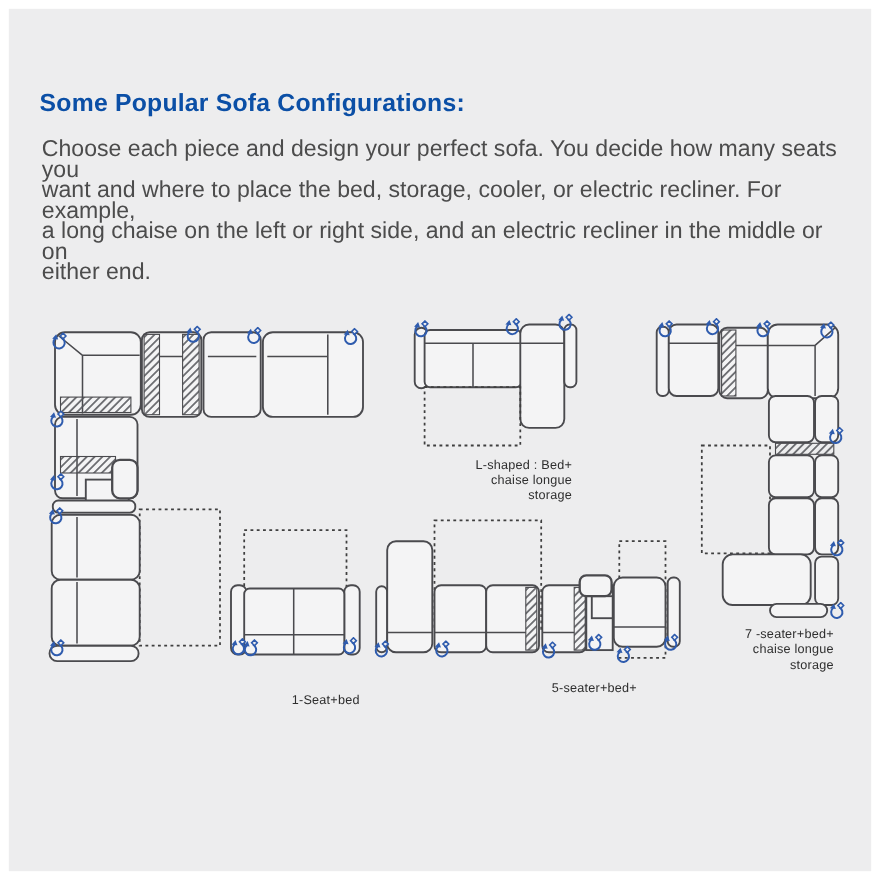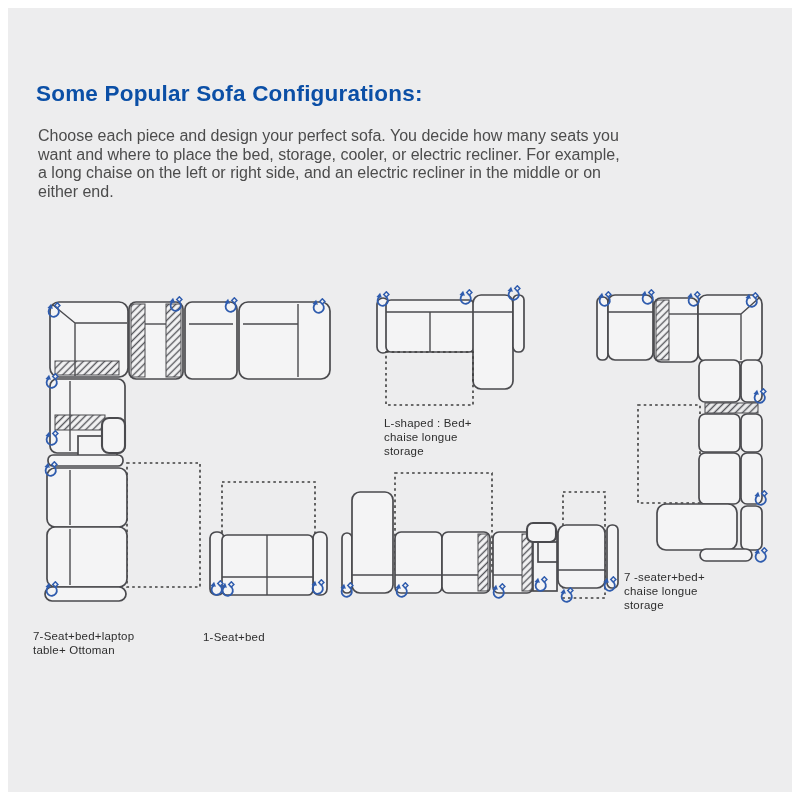--- a/index.html
+++ b/index.html
@@ -1,24 +1,24 @@
 <!DOCTYPE html>
 <html style="--c-title: #0b4fa6; --c-body_text: #4c4c4c; --c-caption_text: #2e2e2e; --c-line: #4a4a4e; --c-piece_fill: #f4f4f5; --c-rotate_icon: #2f5cae; --outer-bg: #ffffff; --panel-bg: #ededee;"><head>
 <meta charset="utf-8">
 <style>
   html,body{margin:0;padding:0;background:#fff;}
   .page{position:relative;width:800px;height:800px;background:var(--outer-bg,#ffffff);
         font-family:"Liberation Sans",sans-serif;overflow:hidden;}
   .panel{position:absolute;left:8px;top:8px;right:8px;bottom:8px;background:var(--panel-bg,#ededee);}
   .title{position:absolute;left:28px;top:73px;margin:0;font-size:22.5px;font-weight:700;
          color:var(--c-title,#0b4fa6);letter-spacing:.2px;}
-  .desc{position:absolute;left:30px;top:119px;margin:0;width:730px;font-size:16px;
+  .desc{position:absolute;left:30px;top:119px;margin:0;width:730px;font-size:21px;
         line-height:18.6px;color:var(--c-body_text,#4c4c4c);white-space:pre-line;}
   .art{position:absolute;}
-  .caption{position:absolute;text-align:left;font-size:11.5px;line-height:14px;
+  .caption{position:absolute;text-align:right;font-size:11.5px;line-height:14px;
            color:var(--c-caption_text,#2e2e2e);letter-spacing:.2px;}
   .caption div{white-space:nowrap;}
   
   .pc{fill:var(--c-piece_fill,#f4f4f5);stroke:var(--c-line,#4a4a4e);stroke-width:1.7;}
   .thick{stroke-width:2.1;}
   .ln{fill:none;stroke:var(--c-line,#4a4a4e);stroke-width:1.4;}
   .ht2{fill:url(#hatch);stroke:var(--c-line,#4a4a4e);stroke-width:1;}
   .dt{fill:none;stroke:#3f3f3f;stroke-width:1.6;stroke-dasharray:2.6 3.1;}
   .rot-arc{fill:none;stroke:var(--c-rotate_icon,#2f5cae);stroke-width:2;}
   .rot-head{fill:var(--c-rotate_icon,#2f5cae);}
@@ -239,33 +239,30 @@
         </g>
       <use href="#rot" x="1" y="3" width="18" height="18"></use>
       <use href="#rot" x="44" y="1" width="18" height="18"></use>
       <use href="#rot" x="90" y="3" width="18" height="18"></use>
       <use href="#rot" x="148" y="4" width="18" height="18"></use>
       <use href="#rot" x="156" y="100" width="18" height="18"></use>
       <use href="#rot" x="157" y="202" width="18" height="18"></use>
       <use href="#rot" x="157" y="259" width="18" height="18"></use>
     </svg>
 
-    <div class="caption" style="left:25px;top:621px;width:136px">
-      <div>7-Seat+bed+laptop</div>
-      <div>table+ Ottoman</div>
-    </div>
     <div class="caption" style="left:195px;top:622px;width:124px">
       <div>1-Seat+bed</div>
     </div>
     <div class="caption" style="left:376px;top:408px;width:136px">
       <div>L-shaped : Bed+</div>
       <div>chaise longue</div>
       <div>storage</div>
     </div>
     <div class="caption" style="left:321px;top:611px;width:250px">
+      <div>5-seater+bed+</div>
     </div>
     <div class="caption" style="left:616px;top:562px;width:134px">
       <div>7 -seater+bed+</div>
       <div>chaise longue</div>
       <div>storage</div>
     </div>
 
   </div>
 </div>
 

